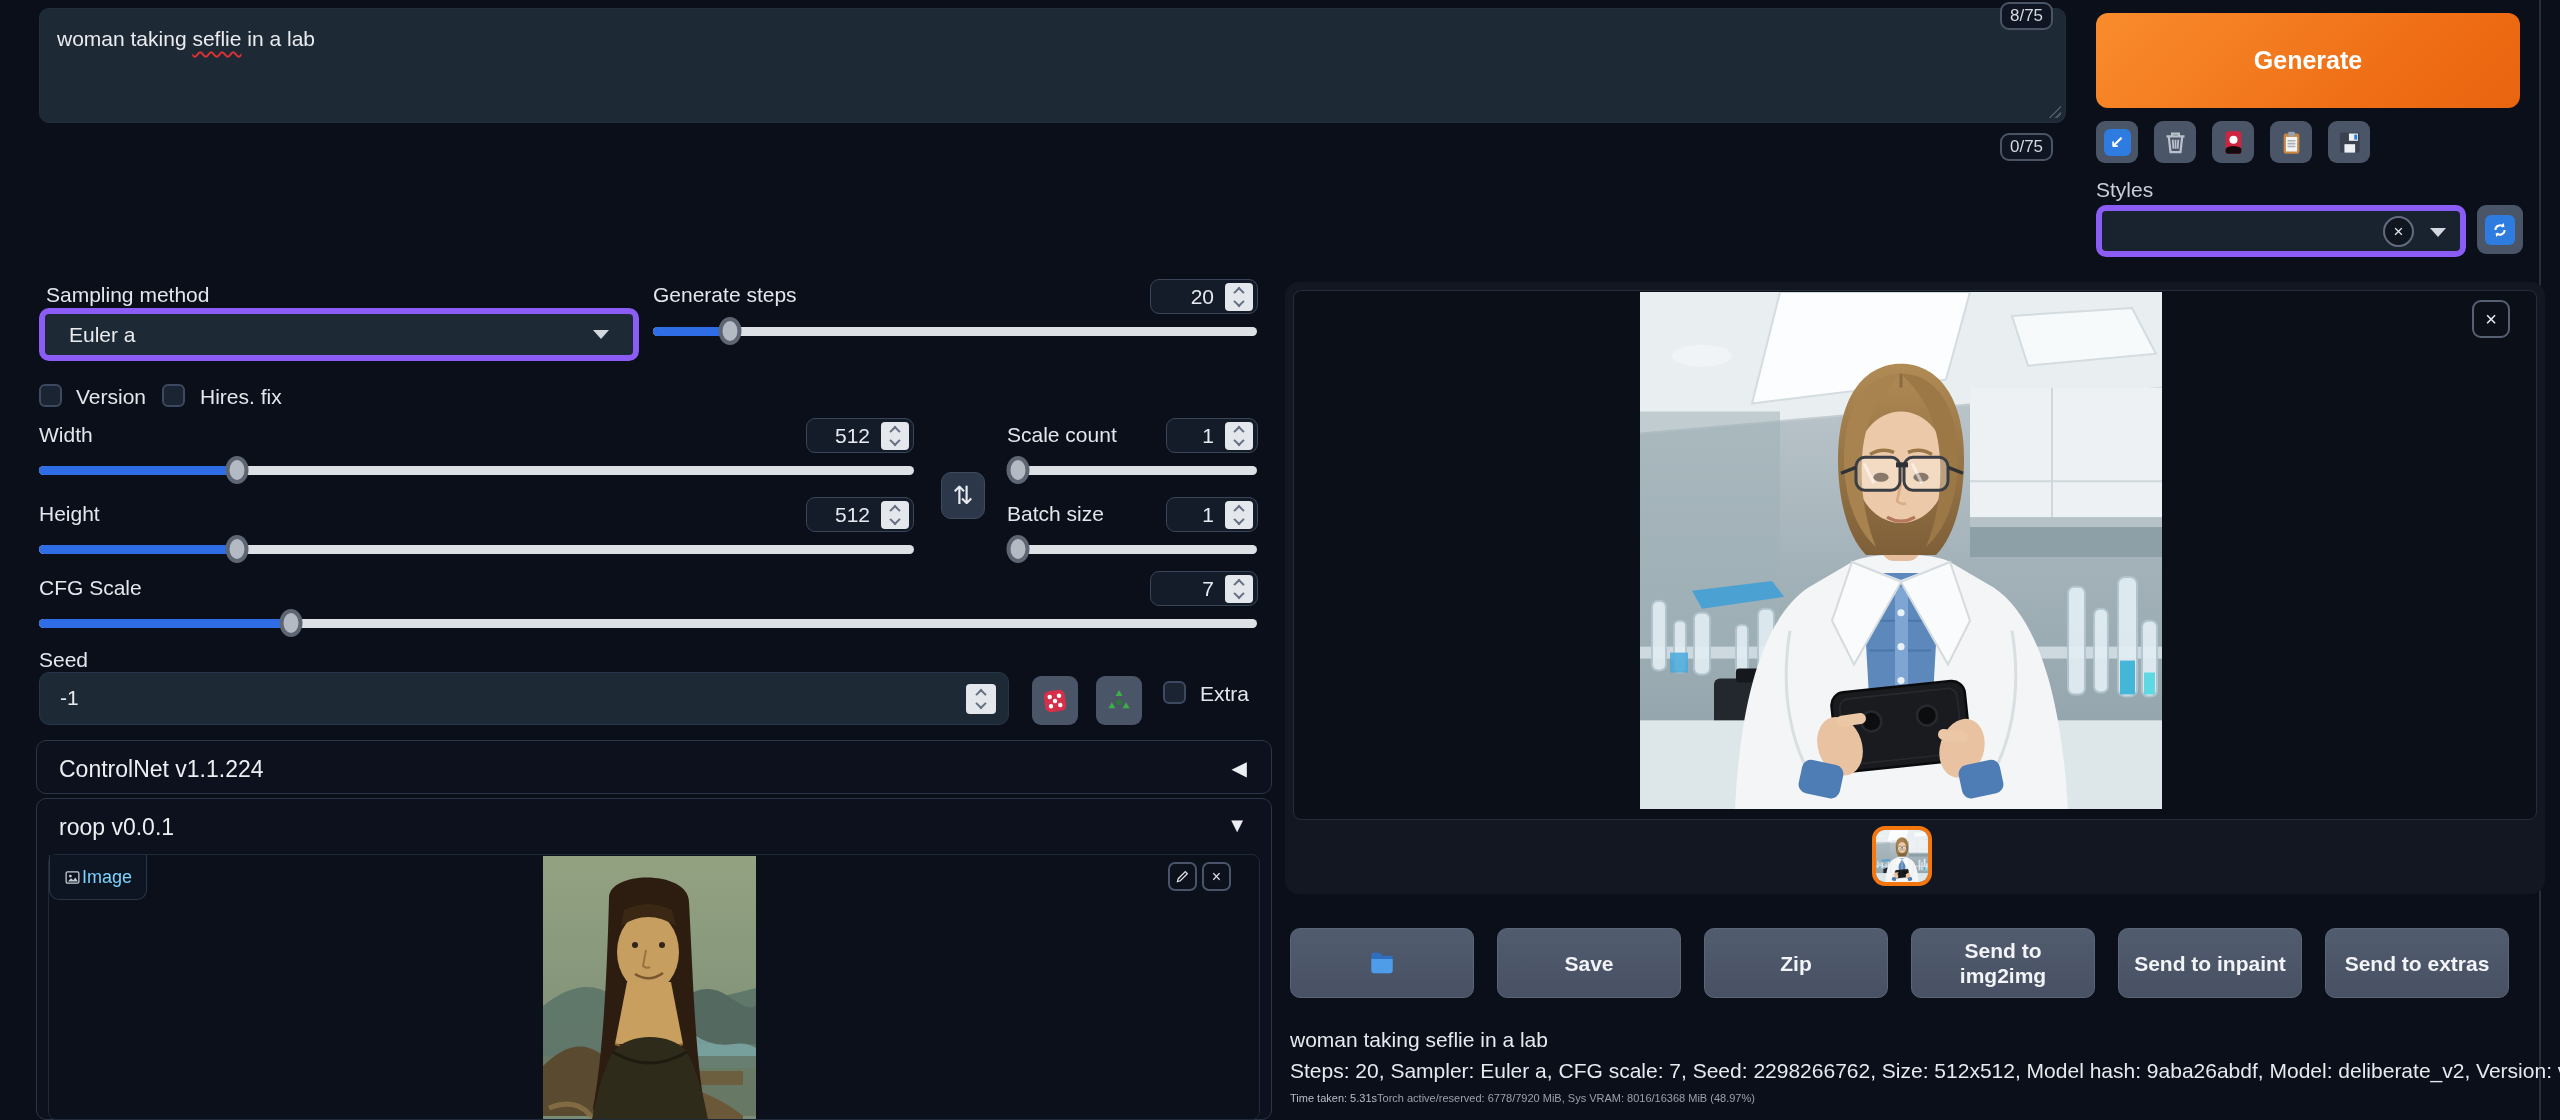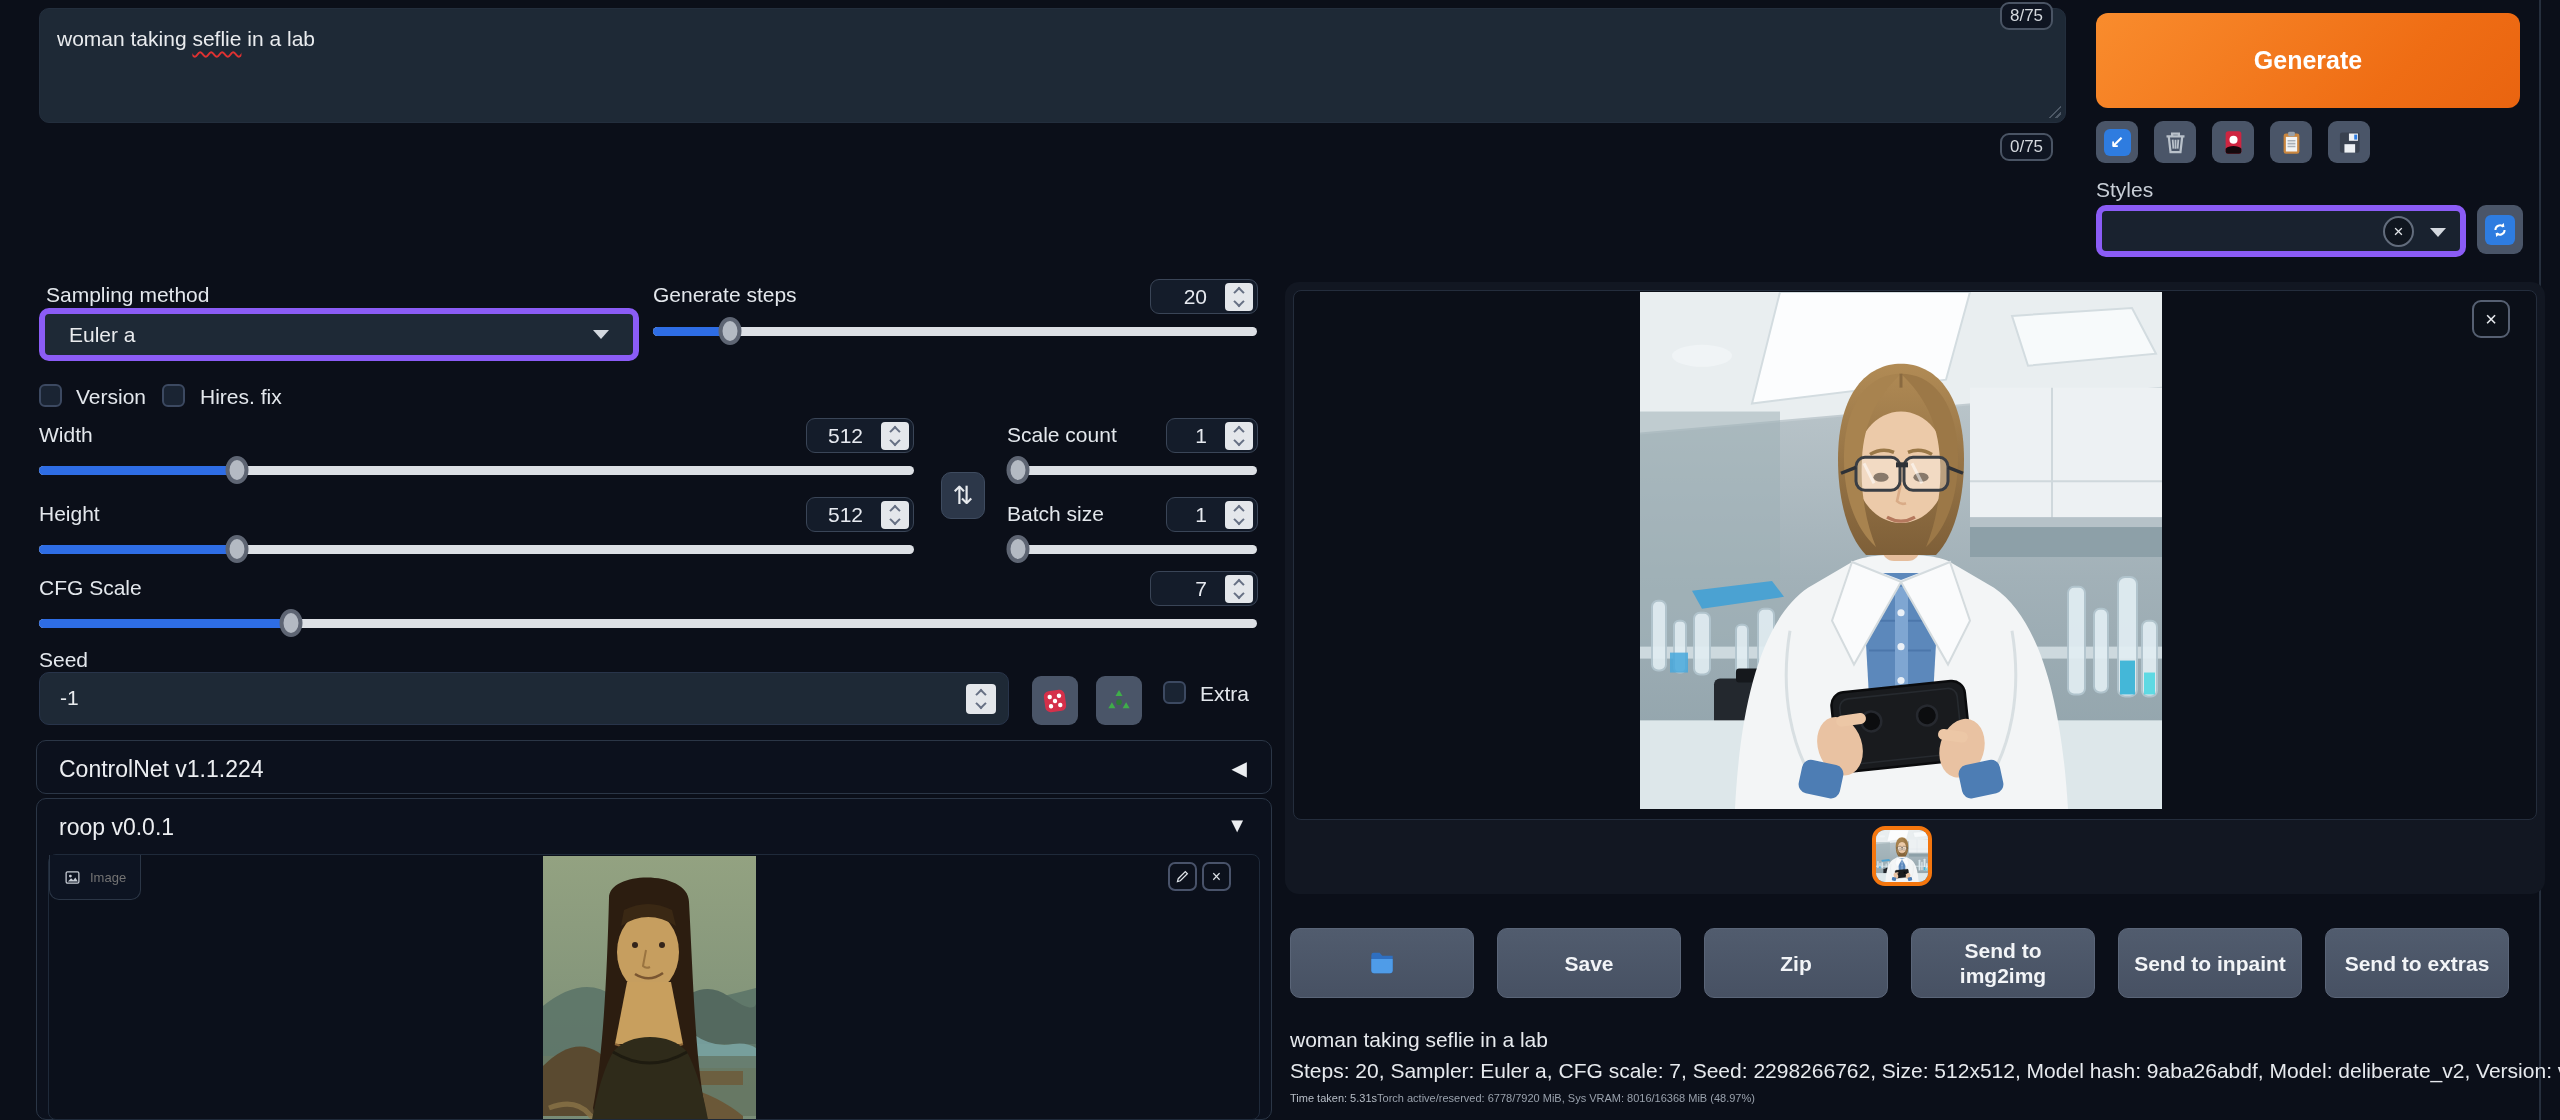--- a/index.html
+++ b/index.html
@@ -24,21 +24,21 @@
 
   
   .dropdown{position:absolute;background:#1e2936;border:6px solid #8b5cf6;border-radius:10px;
     display:flex;align-items:center;padding:0 24px;justify-content:space-between}
   .dd-caret{width:0;height:0;border-left:8px solid transparent;border-right:8px solid transparent;
     border-top:9px solid #d3d8df}
 
   
   .num{position:absolute;height:35px;background:#141c2a;border:1px solid #3a4557;border-radius:9px;
     display:flex;align-items:center;justify-content:flex-end;padding-right:4px}
-  .num .val{font-size:21px;color:#e7eaf0;margin-right:18px}
+  .num .val{font-size:21px;color:#e7eaf0;margin-right:11px}
   .spin{width:28px;height:28px;background:#e4e7eb;border-radius:4px;display:flex;flex-direction:column;
     align-items:center;justify-content:center;gap:4px}
   .chev{width:8px;height:8px;border-left:2.2px solid #667083;border-top:2.2px solid #667083}
   .chev.up{transform:rotate(45deg) translate(1px,1px)}
   .chev.dn{transform:rotate(225deg) translate(1px,1px)}
 
   
   .slider{position:absolute;height:18px}
   .slider .track{position:absolute;left:0;right:0;top:5px;height:9px;border-radius:5px;background:#dde0e5}
   .slider .fill{position:absolute;left:0;top:5px;height:9px;border-radius:5px 0 0 5px;background:#2e6de5;width:var(--p)}
@@ -67,22 +67,22 @@
     color:#f2f4f7;font-weight:700;font-size:21px;line-height:25px;padding:0 14px}
 
   
   .acc{position:absolute;left:36px;width:1236px;border:1px solid #2b3646;border-radius:10px;background:#0c111d}
   .acc .title{position:absolute;left:22px;top:15px;font-size:23px;color:#eceef1}
   .acc .arrow{position:absolute;right:24px;top:15px;font-size:20px;color:#eceef1}
 
   .imgcomp{position:absolute;left:48px;top:854px;width:1212px;height:266px;border:1px solid #1f2a3a;
     border-radius:8px;background:#0b101b;overflow:hidden}
   .imgtab{position:absolute;left:49px;top:855px;height:45px;padding:0 14px;background:#0d1422;
-    border:1px solid #2b3646;border-top:none;border-radius:0 0 10px 10px;display:flex;align-items:center;gap:9px;
-    font-size:13px;color:#737373;z-index:4}
+    border:1px solid #2b3646;border-top:none;border-radius:0 0 10px 10px;display:flex;align-items:center;gap:1px;
+    font-size:18px;color:#7dd3fc;z-index:4}
   .minibtn{position:absolute;width:29px;height:29px;border:2px solid #49536a;border-radius:7px;
     background:rgba(13,18,28,.7);display:flex;align-items:center;justify-content:center;
     color:#dfe3e8;font-size:16px;z-index:4;cursor:pointer}
 
   
   .gallery{position:absolute;left:1285px;top:282px;width:1260px;height:612px;background:#121722;border-radius:14px}
   .stage{position:absolute;left:1293px;top:290px;width:1244px;height:530px;background:#0b0f18;
     border:1px solid #242d3c;border-radius:8px}
   .genimg{position:absolute;left:1640px;top:292px;width:522px;height:517px;overflow:hidden}
   .closebtn{position:absolute;left:2472px;top:300px;width:38px;height:38px;border:2px solid #566072;

